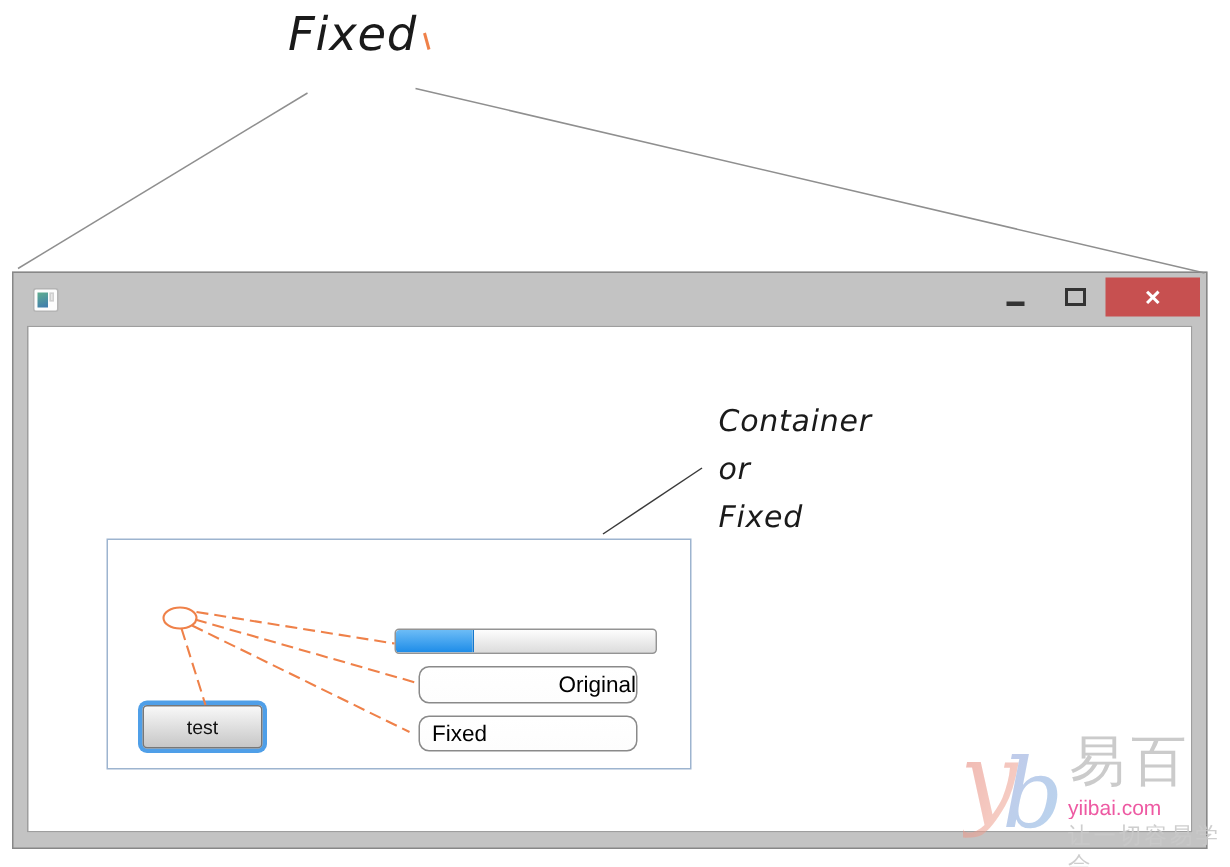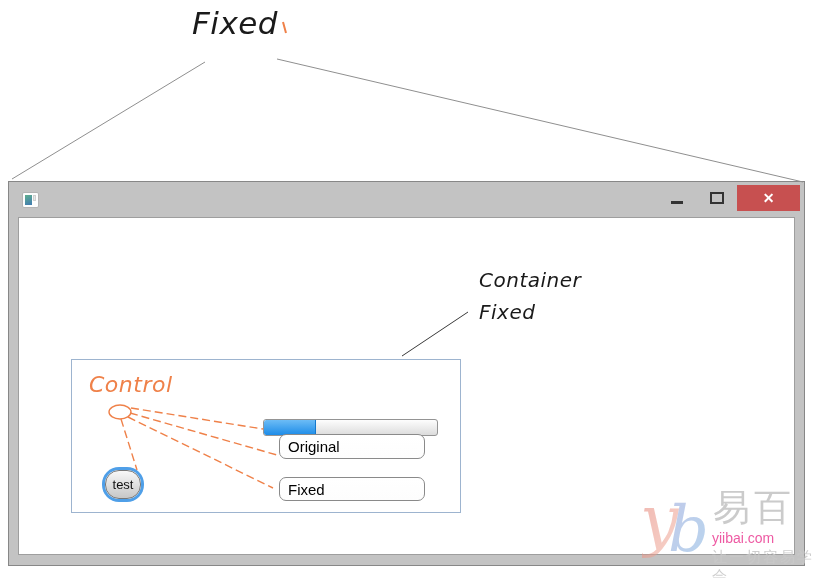--- a/index.html
+++ b/index.html
@@ -41,23 +41,23 @@
 
   
   .container-box{position:absolute;left:52px;top:141px;width:390px;height:154px;
                  border:1px solid var(--container-border);background:#fff;}
   .progress{position:absolute;left:244px;top:201px;width:175px;height:17px;border:1px solid #949494;
             border-radius:3px;background:linear-gradient(#fdfdfd,#dcdcdc);overflow:hidden;}
   .progress-fill{height:100%;width:30%;background:linear-gradient(#6cbcf6,#1d8ce8);border-right:1px solid #1578cc;border-radius:2px 0 0 2px;}
   .tf{position:absolute;left:260px;width:146px;border:1px solid #8a8a8a;border-radius:7px;
       background:linear-gradient(#ffffff,#fdfdfd);padding:0 0 0 8px;font-size:15px;color:#000;
       font-family:"Liberation Sans",sans-serif;outline:none;}
-  .tf-original{top:216px;height:25px;}
+  .tf-original{top:226px;height:25px;text-align:right;}
   .tf-fixed{top:259px;height:24px;}
-  .btn-test{position:absolute;left:86px;top:252px;width:36px;height:29px;border-radius:14px;
+  .btn-test{position:absolute;left:76px;top:252px;width:80px;height:29px;border-radius:3px;
             border:1px solid #777;background:linear-gradient(#f8f8f8,#c7c7c7);
             box-shadow:0 0 0 3px #4f9fe8;font-size:13px;color:#111;cursor:default;
             font-family:"Liberation Sans",sans-serif;}
 
   
   .overlay{position:absolute;left:0;top:0;width:820px;height:578px;z-index:5;pointer-events:none;}
   .ln-gray{stroke:#8f8f8f;stroke-width:1;}
   .ln-black{stroke:#3a3a3a;stroke-width:1;}
   .ln-orange{stroke:var(--accent-orange);stroke-width:1.4;stroke-dasharray:8 4;fill:none;}
   .ellipse-orange{fill:none;stroke:var(--accent-orange);stroke-width:1.4;}
@@ -94,26 +94,26 @@
         <div class="win-btn btn-close">
           <span>✕</span>
         </div>
       </div>
     </div>
 
     <div class="content">
 
       <div class="hand container-label" style="position:absolute;left:460px;top:46px;">
         <div>Container</div>
+        <div>or</div>
         <div>Fixed</div>
       </div>
 
       <div class="container-box"></div>
 
-      <div class="hand control-label">Control</div>
 
       <div class="progress">
         <div class="progress-fill" style="width: 30%;"></div>
       </div>
 
       <input class="tf tf-original" type="text" value="Original" style="">
       <input class="tf tf-fixed" type="text" value="Fixed" style="">
 
       <button class="btn-test">test</button>
     </div>

